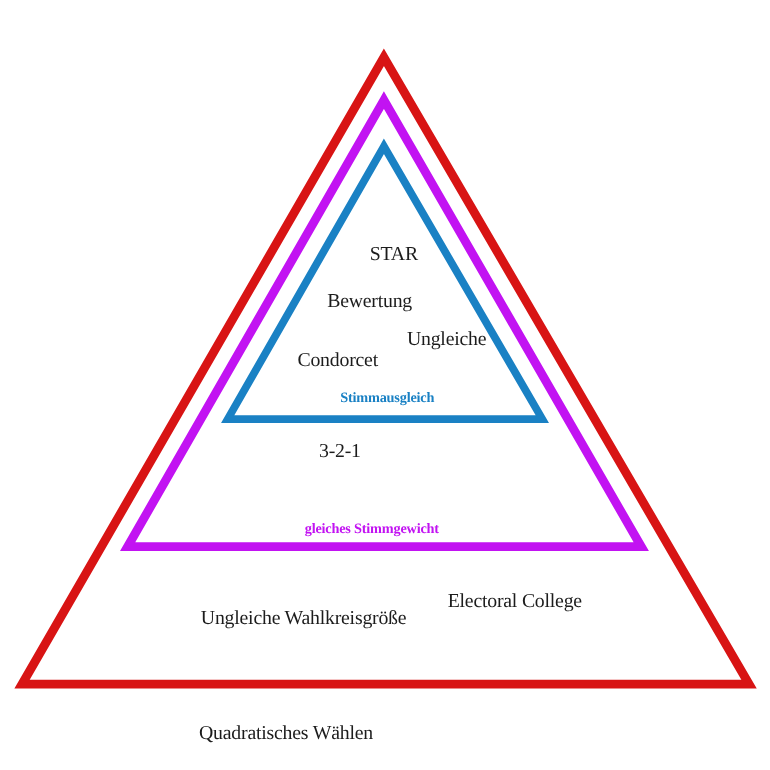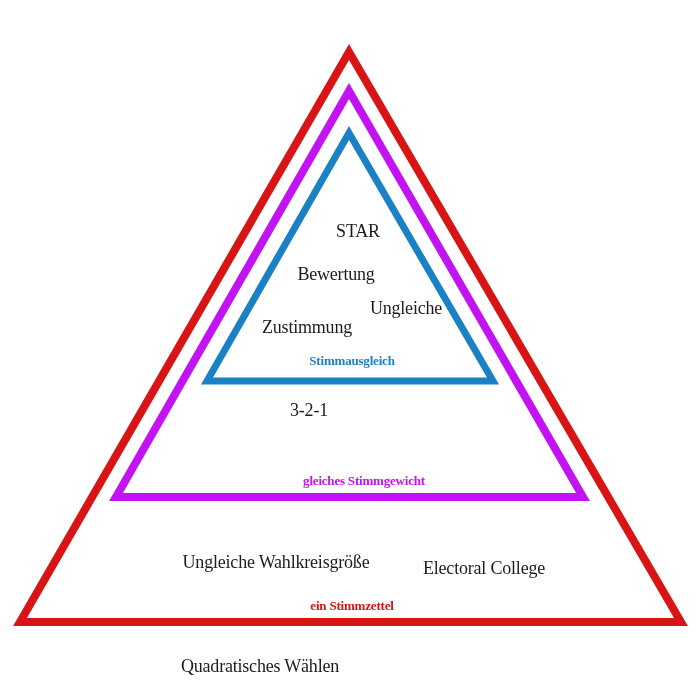--- a/index.html
+++ b/index.html
@@ -36,25 +36,24 @@
 
   <svg class="triangles-svg" viewBox="0 0 700 700">
     <polygon points="349,52 20,622 681,622" fill="none" stroke-width="8" stroke="#d81414"></polygon>
     <polygon points="349,91 116,497 583,497" fill="none" stroke-width="8" stroke="#c213f2"></polygon>
     <polygon points="349,133 207,381 493,381" fill="none" stroke-width="7" stroke="#1a81c4"></polygon>
   </svg>
 
   <div class="label" style="left:358px; top:231px;">STAR</div>
   <div class="label" style="left:336px; top:274px;">Bewertung</div>
   <div class="label" style="left:406px; top:308px;">Ungleiche</div>
-  <div class="label" style="left:307px; top:327px;">Zustimmung</div>
+  <div class="label" style="left:307px; top:327px;">Condorcet</div>
   <div class="label layer-label" style="left: 352px; top: 361px; color: rgb(26, 129, 196);">Stimmausgleich</div>
 
   <div class="label" style="left:309px; top:410px;text-align:right;">3-2-1</div>
-  <div class="label layer-label" style="left: 364px; top: 481px; color: rgb(194, 19, 242); text-align: center;">gleiches Stimmgewicht</div>
+  <div class="label layer-label" style="left: 338px; top: 481px; color: rgb(194, 19, 242); text-align: center;">gleiches Stimmgewicht</div>
 
-  <div class="label" style="left:484px; top:546px;margin-top:22px;">Electoral College</div>
+  <div class="label" style="left:468px; top:546px;">Electoral College</div>
   <div class="label" style="left:228px; top:562px;margin-left:48px;">Ungleiche Wahlkreisgröße</div>
-  <div class="label layer-label" style="left: 352px; top: 606px; color: rgb(216, 20, 20);">ein Stimmzettel</div>
 
   <div class="label" style="left:260px; top:666px;">Quadratisches Wählen</div>
 
 </div>
 
 </body></html>

